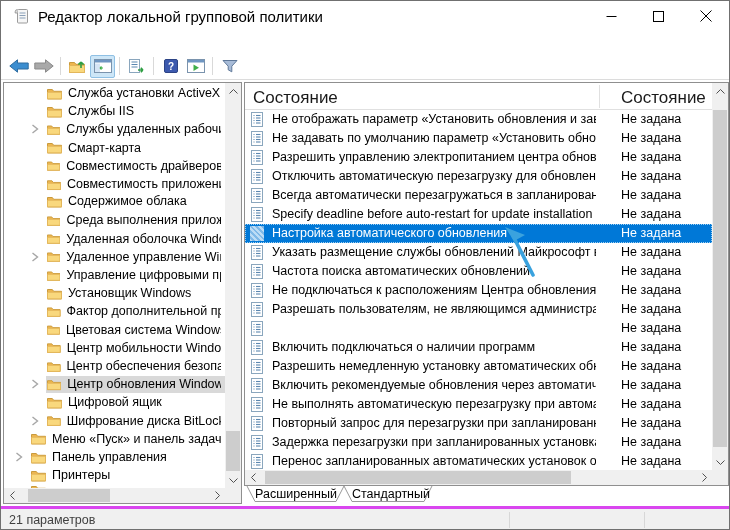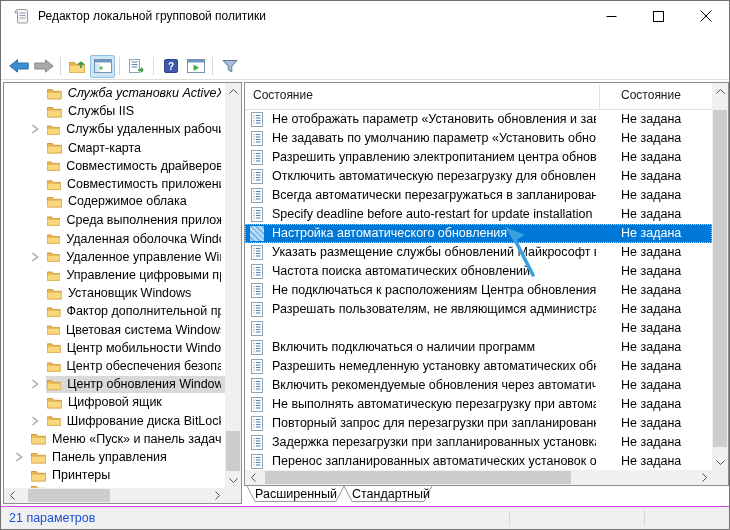--- a/index.html
+++ b/index.html
@@ -2,21 +2,21 @@
 <html><head>
 <meta charset="utf-8">
 <style>
   * { margin:0; padding:0; box-sizing:border-box; font-family:"Liberation Sans", sans-serif; }
   body { background:#ffffff; }
   .window { position:relative; width:730px; height:530px; background:#fff; border:1px solid #707070; overflow:hidden; }
 
   
   .titlebar { position:absolute; left:0; top:0; right:0; height:30px; display:flex; align-items:center; background:#fff; }
   .title-icon { margin-left:13px; display:flex; }
-  .title-text { margin-left:8px; font-size:12px; color:#000; }
+  .title-text { margin-left:8px; font-size:15px; color:#000; }
   .win-controls { position:absolute; right:0; top:0; height:30px; display:flex; }
   .wc { width:47px; height:30px; display:flex; align-items:center; justify-content:center; }
 
   
   .menubar { position:absolute; top:30px; left:0; right:0; height:22px; display:flex; align-items:center; padding-left:4px; font-size:12.5px; color:#000; }
   .menu-item { padding:3px 9px; }
 
   
   .toolbar { position:absolute; top:52px; left:0; right:0; height:27px; border-bottom:1px solid #dcdcdc; display:flex; align-items:center; padding-left:5px; }
   .tbtn { width:25px; height:23px; display:flex; align-items:center; justify-content:center; }
@@ -27,21 +27,21 @@
   .tree-panel { position:absolute; left:2px; top:81px; width:239px; height:422px; border:1px solid #8f8f8f; background:#fff; }
   .tree-content { position:absolute; left:0; top:0; width:221px; height:405px; overflow:hidden; }
   .trow { position:absolute; left:0; width:221px; height:18.2px; display:flex; align-items:center; white-space:nowrap; font-size:12.5px; color:#000; }
   .chev-slot { flex:0 0 22px; display:flex; justify-content:center; align-items:center; }
   .lvl3 { padding-left:20px; } .lvl2 { padding-left:4px; }
   .titem { display:flex; align-items:center; gap:6px; height:17px; padding:0 4px 0 1px; overflow:hidden; }
   .tsel .titem { background:#d9d9d9; }
   .tlabel { overflow:hidden; }
 
   .list-panel { position:absolute; left:243px; top:81px; width:485px; height:404px; border:1px solid #8f8f8f; background:#fff; }
-  .list-header { position:absolute; left:0; top:0; width:467px; height:27px; border-bottom:1px solid #e0e0e0; font-size:12px; color:#1a1a1a; background:#fff; }
+  .list-header { position:absolute; left:0; top:0; width:467px; height:27px; border-bottom:1px solid #e0e0e0; font-size:17px; color:#1a1a1a; background:#fff; }
   .hcell1 { position:absolute; left:8px; top:5px; }
   .hdiv { position:absolute; left:354px; top:2px; width:1px; height:23px; background:#e0e0e0; }
   .hcell2 { position:absolute; left:376px; top:5px; }
   .lrows { position:absolute; left:0; top:27px; width:467px; height:360px; overflow:hidden; }
   .lrow { position:absolute; left:0; width:467px; height:19px; font-size:12.5px; color:#000; }
   .licon { position:absolute; left:5px; top:2px; display:flex; }
   .sel-icon { width:14px; height:15px; background:repeating-linear-gradient(45deg,#bcdcf5 0 2px,#7fb9e8 2px 4px); }
   .lname { position:absolute; left:27px; top:2px; width:324px; white-space:nowrap; overflow:hidden; }
   .lstate { position:absolute; left:376px; top:2px; white-space:nowrap; }
   .lrow.sel { background:#0078d7; color:#fff; outline:1px dotted #9fd0f2; outline-offset:-1px; }
@@ -56,21 +56,21 @@
   .list-corner { position:absolute; right:0; top:387px; width:16px; height:15px; background:#f0f0f0; }
   .sb-btn { position:absolute; width:16px; height:16px; display:flex; align-items:center; justify-content:center; }
   .sb-btn.h { width:16px; height:15px; }
   .sb-thumb { position:absolute; background:#cdcdcd; }
 
   
   .tabstrip { position:absolute; left:243px; top:485px; width:487px; height:18px; background:#fff; }
   .tab-label { position:absolute; top:1px; font-size:12.5px; text-align:center; color:#000; }
 
   
-  .statusbar { position:absolute; left:0; top:505px; width:100%; height:23px; background:#f0f0f0; border-top:1px solid #d946ef; font-size:12.5px; color:#1d4ed8; }
+  .statusbar { position:absolute; left:0; top:505px; width:100%; height:23px; background:#f0f0f0; border-top:3px solid #d946ef; font-size:12.5px; color:#404040; }
   .status-text { position:absolute; left:8px; top:4px; }
   .sdiv { position:absolute; top:3px; width:1px; height:16px; background:#d7d7d7; }
 
   .cursor { position:absolute; left:500px; top:224px; pointer-events:none; }
 </style>
 </head>
 <body>
 
 <div class="window">
 
@@ -163,21 +163,21 @@
     <div class="tsep"></div>
     <div class="tbtn">
       <svg width="16" height="14" viewBox="0 0 16 14">
         <path d="M1 1.5 H15 L9.8 7.2 V12.8 L6.2 10.8 V7.2 Z" fill="#a8bcd8" stroke="#5f7899"></path>
       </svg>
     </div>
   </div>
 
   <div class="tree-panel">
     <div class="tree-content" id="tree">
-        <div class="trow lvl3" style="top: 1px; font-style: italic;">
+        <div class="trow lvl3" style="top: 1px;">
           <span class="chev-slot"></span>
           <span class="titem">
             <svg width="15" height="13" viewBox="0 0 15 13">
               <path d="M0.5 2.5 h4.8 l1.4 1.8 h7.8 v7.6 h-14 Z" fill="#eeb64f" stroke="#c99a3c"></path>
               <path d="M0.5 5.2 h14 v6.7 h-14 Z" fill="#f9d87d" stroke="#e3b65a"></path>
             </svg>
             <span class="tlabel">Служба установки ActiveX</span>
           </span>
         </div>
         <div class="trow lvl3" style="top: 19.2px;">

